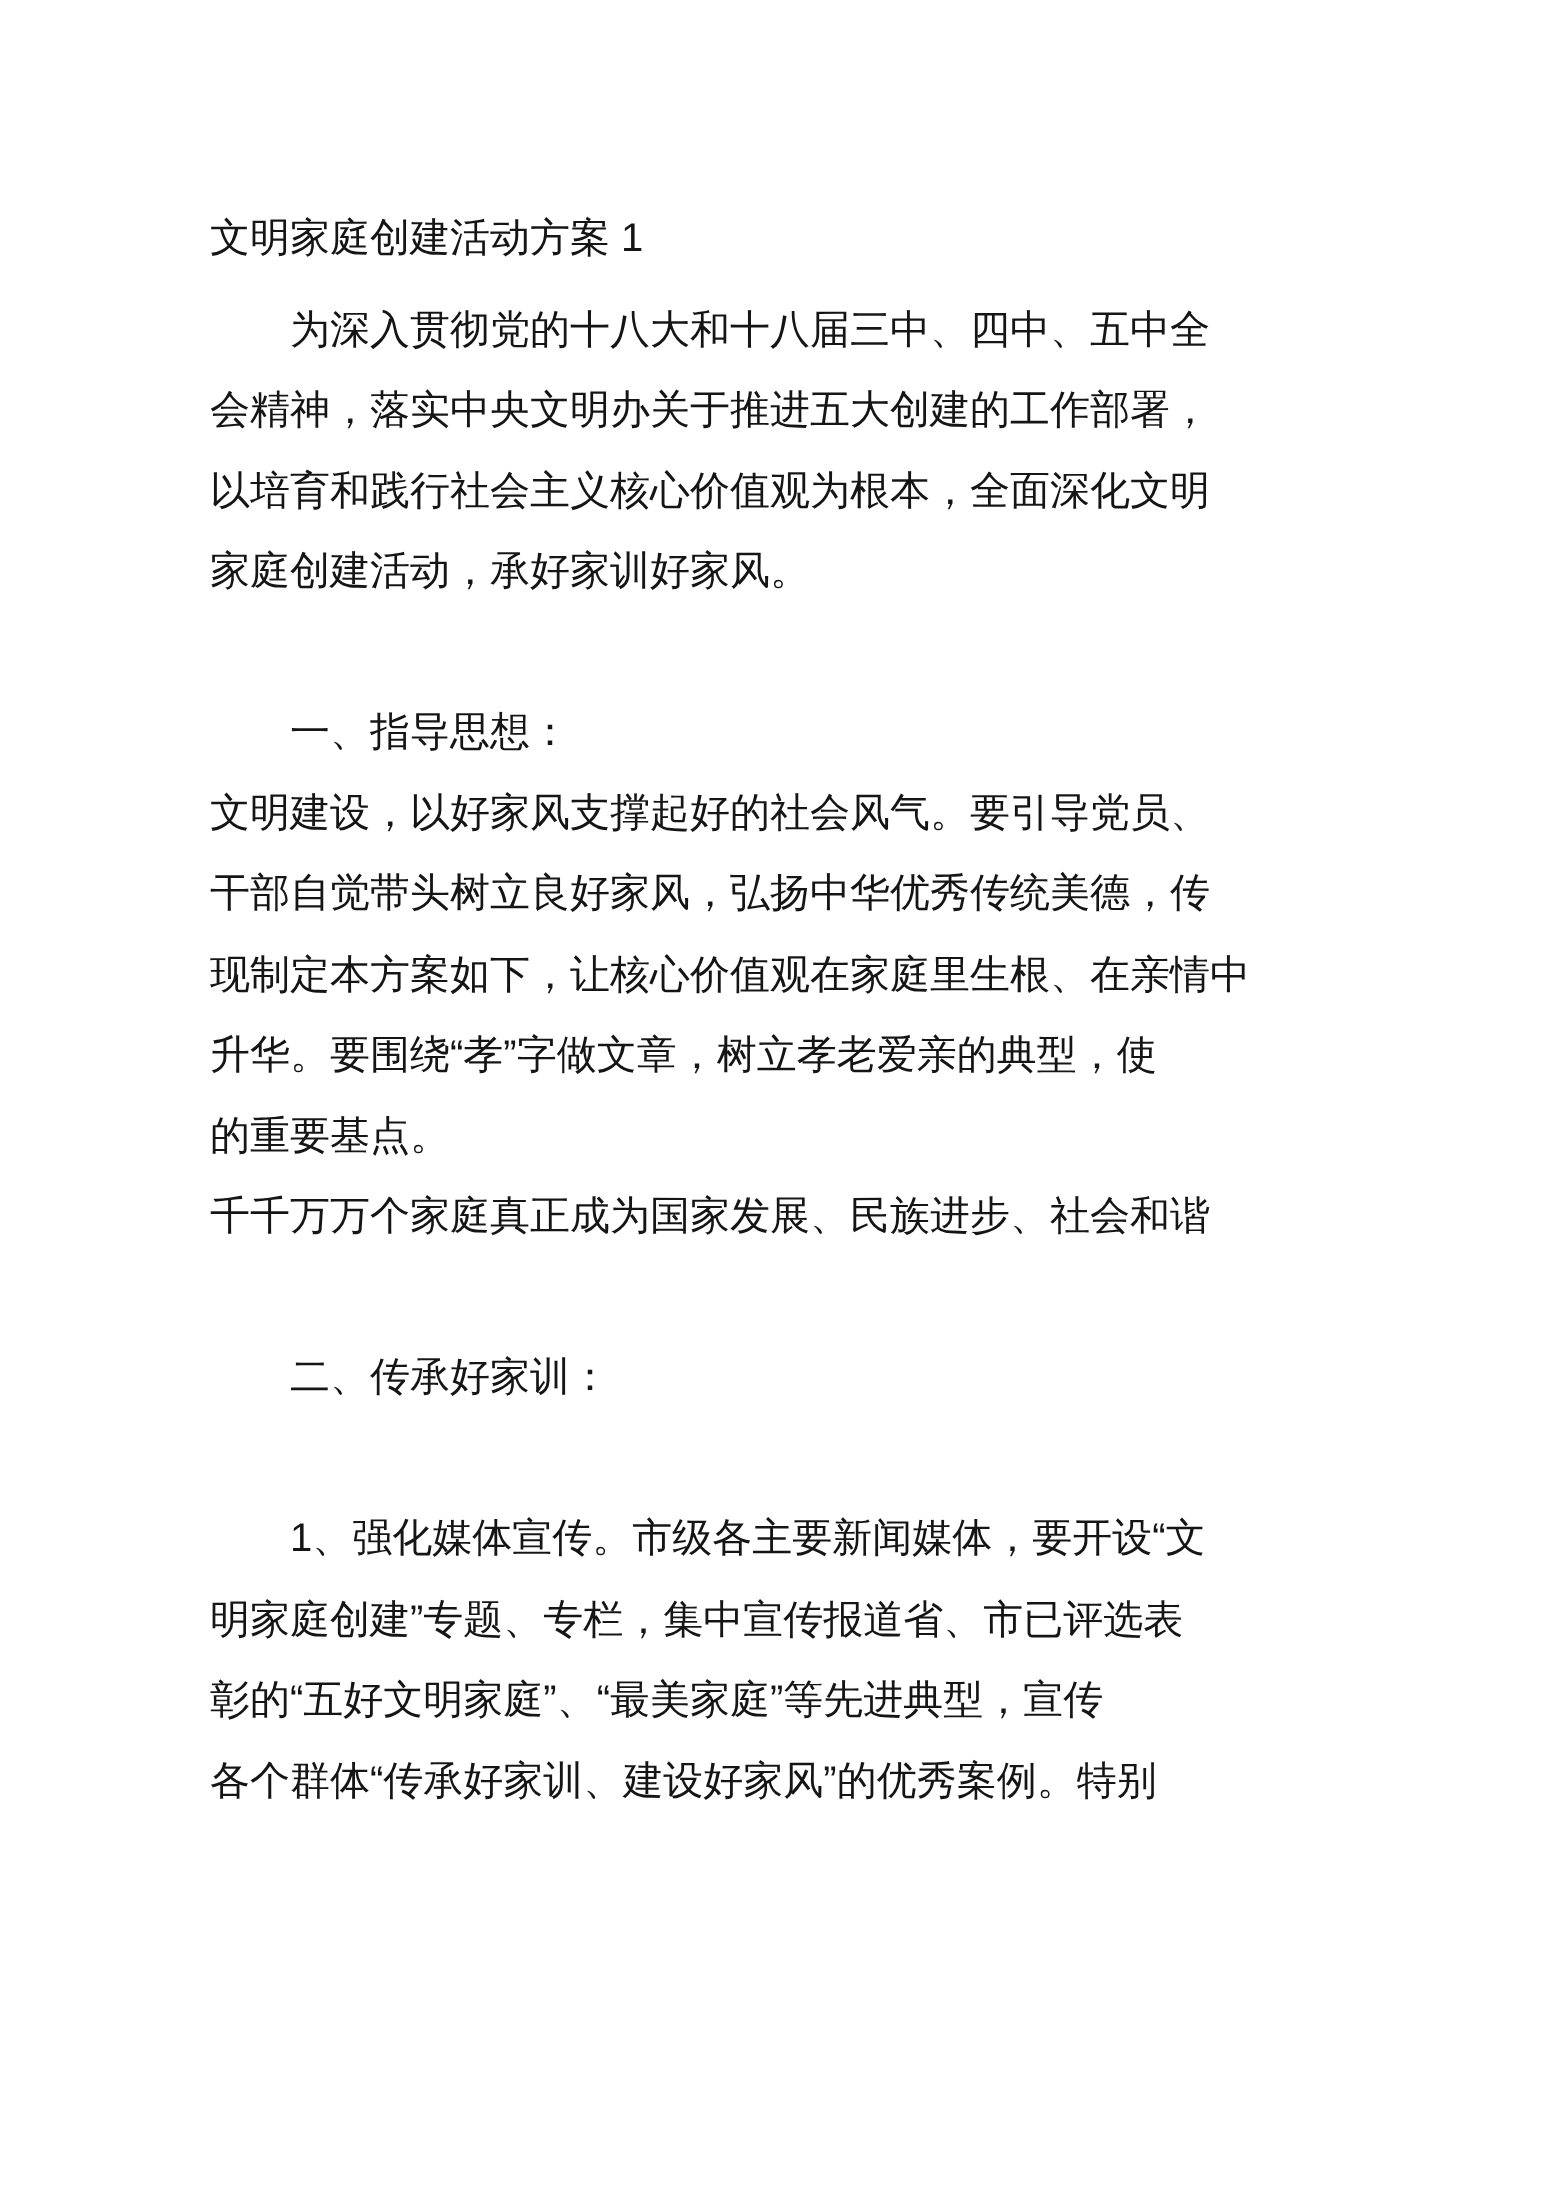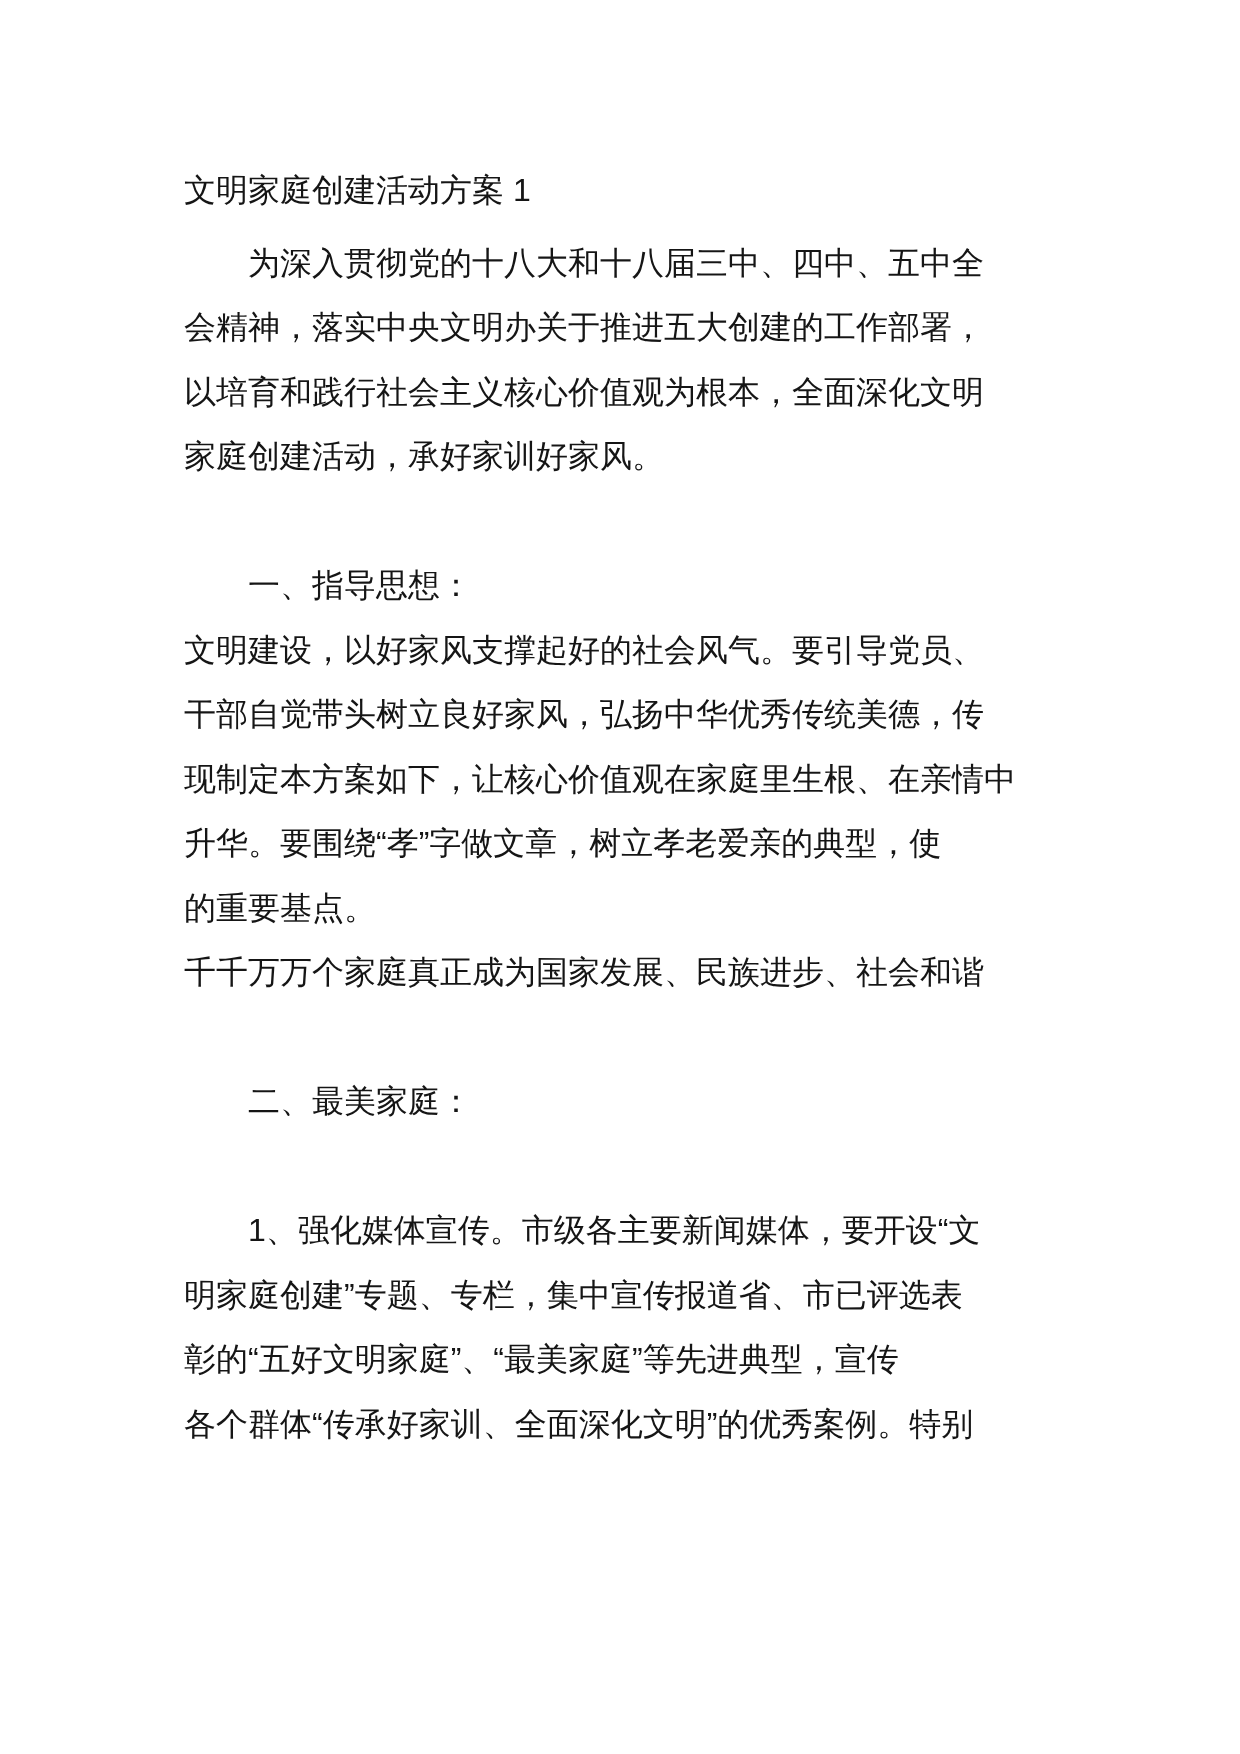--- a/index.html
+++ b/index.html
@@ -10,21 +10,21 @@
   .page {
     position: relative;
     width: 1240px;
     height: 1754px;
     background: #ffffff;
     overflow: hidden;
     font-family: "Liberation Sans", sans-serif;
   }
   .content {
     position: absolute;
-    left: 184px;
+    left: 168px;
     top: 158px;
     width: 830px;
   }
   .line {
     font-size: 32px;
     line-height: 64.5px;
     white-space: nowrap;
     letter-spacing: 0;
     font-weight: 400;
   }
@@ -48,19 +48,19 @@
       <div class="line">会精神，落实中央文明办关于推进五大创建的工作部署，</div>
       <div class="line">以培育和践行社会主义核心价值观为根本，全面深化文明</div>
       <div class="line">家庭创建活动，承好家训好家风。</div>
       <div class="line indent block-gap">一、指导思想：</div>
       <div class="line">文明建设，以好家风支撑起好的社会风气。要引导党员、</div>
       <div class="line">干部自觉带头树立良好家风，弘扬中华优秀传统美德，传</div>
       <div class="line">现制定本方案如下，让核心价值观在家庭里生根、在亲情中</div>
       <div class="line">升华。要围绕“孝”字做文章，树立孝老爱亲的典型，使</div>
       <div class="line">的重要基点。</div>
       <div class="line">千千万万个家庭真正成为国家发展、民族进步、社会和谐</div>
-      <div class="line indent block-gap">二、最美家庭：</div>
+      <div class="line indent block-gap">二、传承好家训：</div>
       <div class="line indent block-gap">1、强化媒体宣传。市级各主要新闻媒体，要开设“文</div>
       <div class="line">明家庭创建”专题、专栏，集中宣传报道省、市已评选表</div>
       <div class="line">彰的“五好文明家庭”、“最美家庭”等先进典型，宣传</div>
-      <div class="line">各个群体“传承好家训、全面深化文明”的优秀案例。特别</div>
+      <div class="line">各个群体“传承好家训、建设好家风”的优秀案例。特别</div>
     </div>
 </div>
 
 </body></html>

